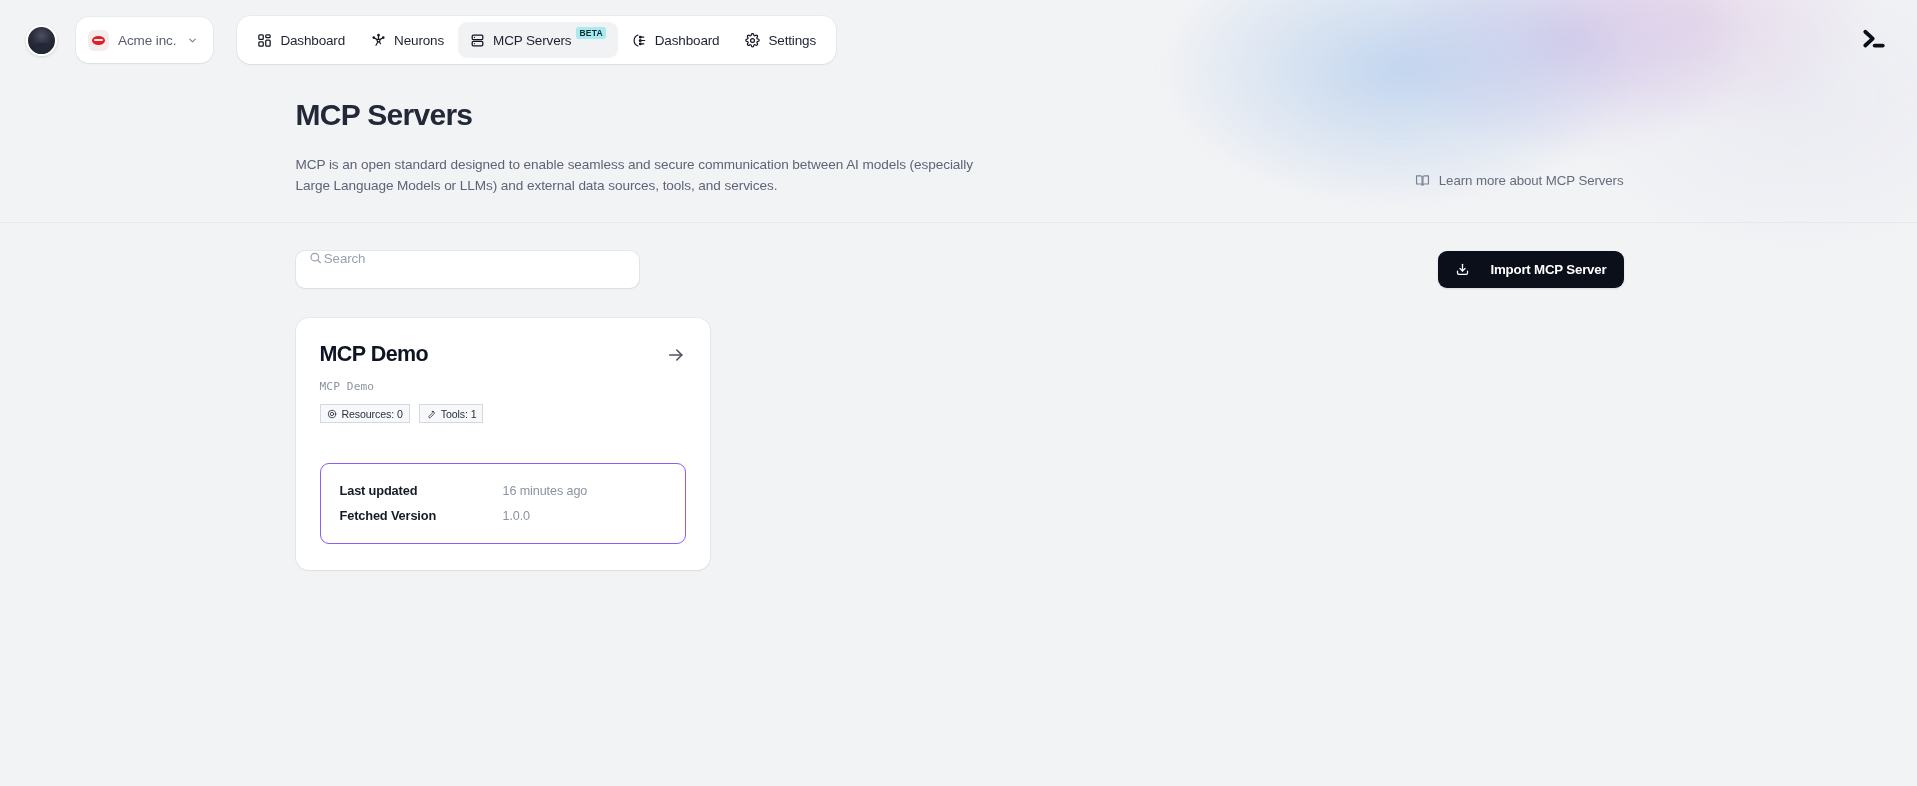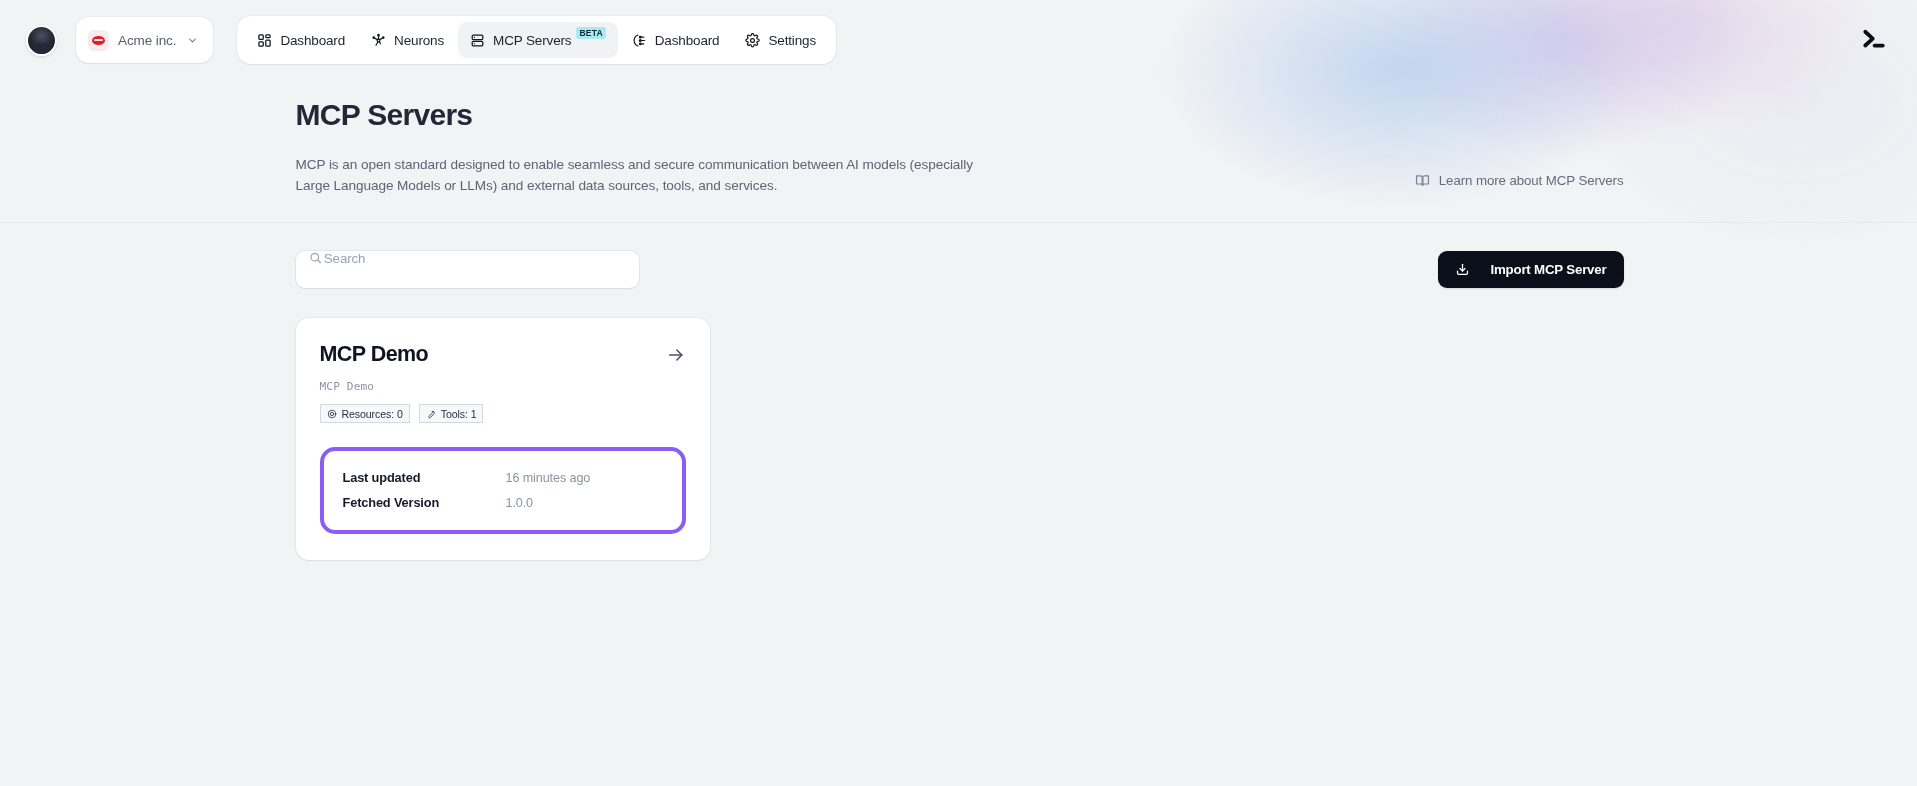--- a/index.html
+++ b/index.html
@@ -331,23 +331,23 @@
     padding: 0 6px;
     border: 1px solid #d5d8e0;
     border-radius: 0;
     background: #f7f8fa;
     font-size: 10.6px;
     color: #2b3040;
     letter-spacing: -0.1px;
     white-space: nowrap;
   }
   .detail-box {
-    margin-top: 24px;
-    border: 4px solid #8b5cf6;
-    border-radius: 15px;
+    margin-top: 40px;
+    border: 1px solid #8b5cf6;
+    border-radius: 9px;
     padding: 14px 19px 15px 19px;
   }
   .detail-row {
     display: flex;
     align-items: center;
     padding: 5px 0;
   }
   .detail-label {
     width: 163px;
     font-size: 12.8px;

